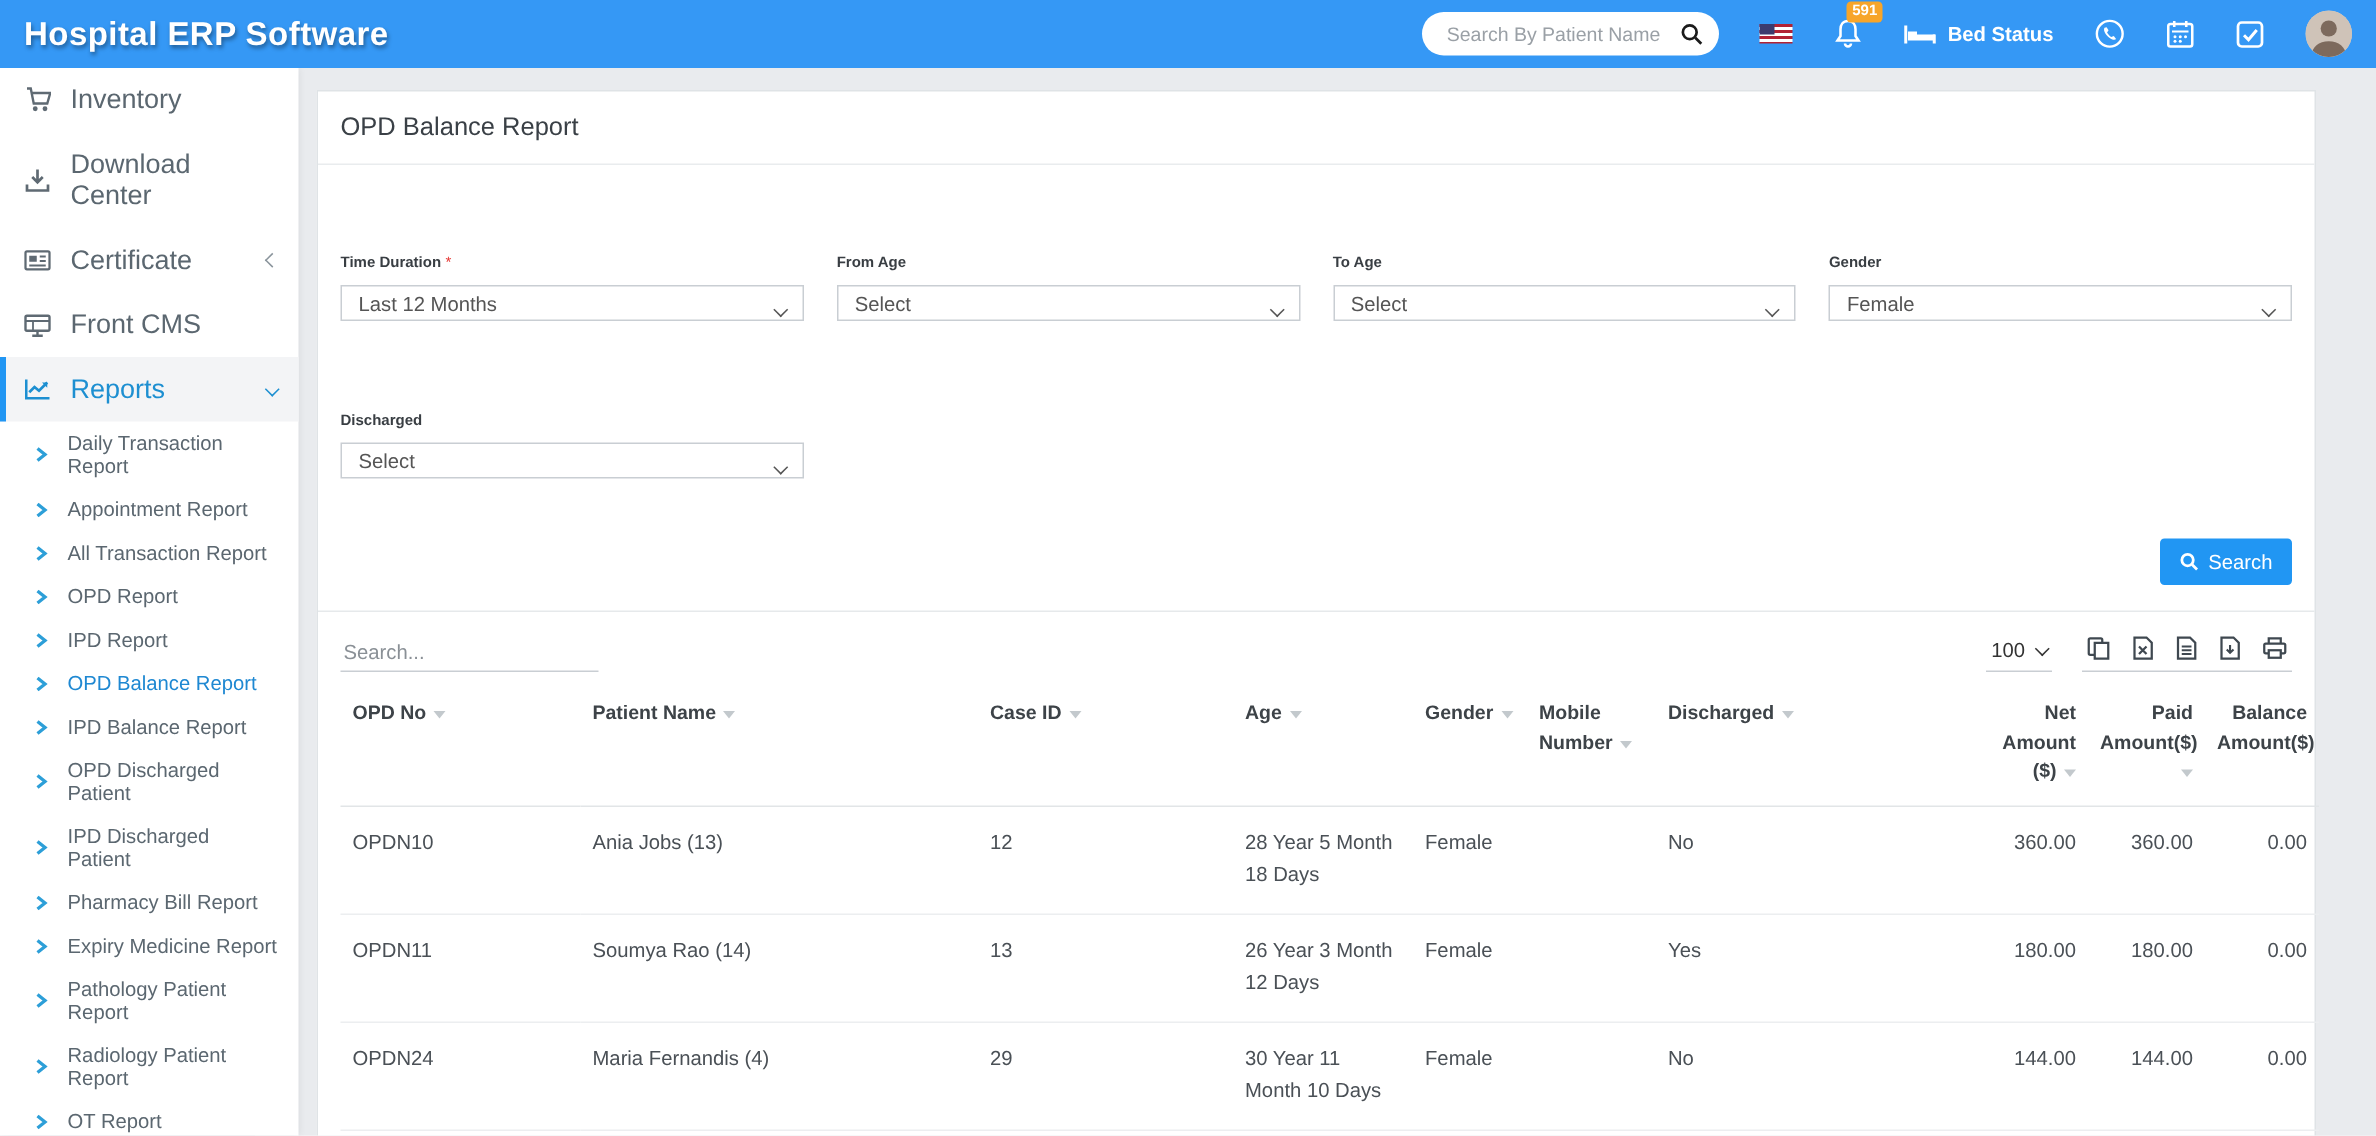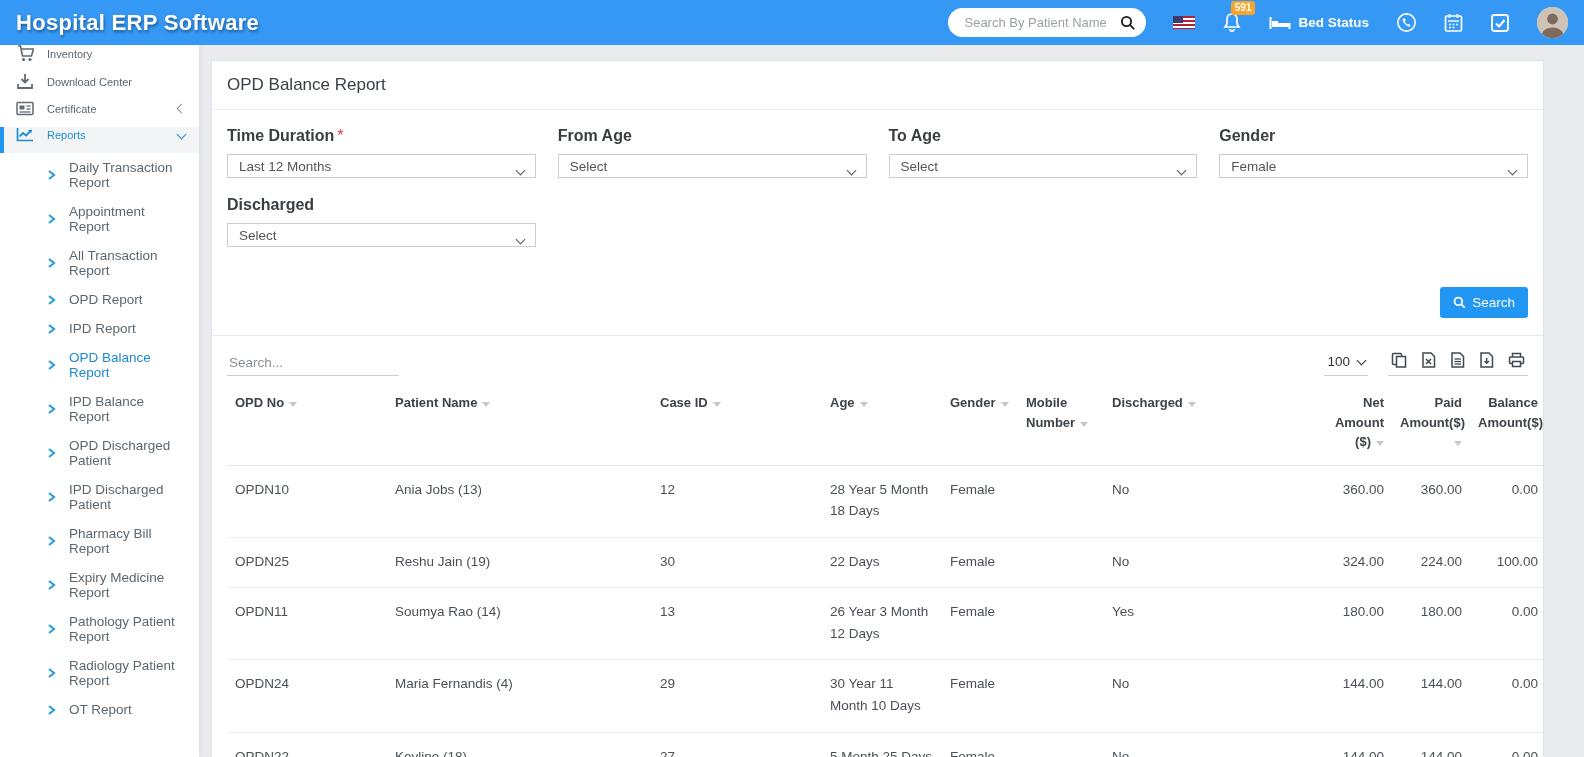--- a/index.html
+++ b/index.html
@@ -22,42 +22,42 @@
     font-size:10px; font-weight:bold; padding:2px 4px; border-radius:3px; line-height:1; }
   .flag { width:22px; height:13px; position:relative; overflow:hidden;
     background:repeating-linear-gradient(#b22234 0 2px, #fff 2px 4px); }
   .flag::before { content:""; position:absolute; top:0; left:0; width:10px; height:7px; background:#3c3b6e; }
   .bedstatus { display:flex; align-items:center; gap:7px; color:#fff; font-size:13.5px; font-weight:bold; }
   .avatar { width:31px; height:31px; border-radius:50%; background:#d8cfc8; overflow:hidden; }
 
   
   .sidebar { position:fixed; top:45px; left:0; bottom:0; width:199px; background:#fff;
     box-shadow:1px 0 5px rgba(0,0,0,.07); overflow:hidden; z-index:10; }
-  .nav-item { display:flex; align-items:center; gap:13px; padding:0 14px 11px 12px;
-    border-left:4px solid transparent; color:#5b6770; font-size:11px; cursor:pointer; }
+  .nav-item { display:flex; align-items:center; gap:13px; padding:11px 14px 11px 12px;
+    border-left:4px solid transparent; color:#5b6770; font-size:18px; cursor:pointer; }
   .nav-item.active { background:#f3f4f6; border-left-color:#2196f3; color:#1d8fd1; }
   .nav-item.active .lbl { color:#1d8fd1; }
   .nav-item .lbl { flex:1; }
   .chev { display:inline-block; width:7px; height:7px; border-right:1.6px solid #8a949c;
     border-bottom:1.6px solid #8a949c; }
   .chev.left { transform:rotate(135deg); }
   .chev.down { transform:rotate(45deg); border-color:#1d8fd1; }
   .sub-item { display:flex; align-items:center; gap:13px; padding:7px 14px 7px 23px;
-    font-size:13.5px; color:#5b6770; cursor:pointer;margin-left:24px; }
+    font-size:13.5px; color:#5b6770; cursor:pointer; }
   .sub-item svg { flex:none; }
   .sub-item.active .lbl { color:#1e88d2; }
 
   
   .content { margin:60px 40px 0 211px; }
   .panel { background:#fff; border:1px solid #dfe3e6; min-height:674px; }
   .panel-title { font-size:17px; color:#3a4046; padding:14px 15px; border-bottom:1px solid #e9ecee; }
 
   .filter-grid { display:grid; grid-template-columns:repeat(4,1fr); column-gap:22px;
     row-gap:18px; padding:17px 15px 0; }
-  .field label { display:block; font-size:16px; font-weight:bold; color:#393e43; margin-bottom:9px; }
+  .field label { display:block; font-size:10px; font-weight:bold; color:#393e43; margin-bottom:9px;margin-top:43px; }
   .req { color:#e53935; margin-left:3px; font-weight:normal; }
   .select { position:relative; border:1px solid #c9ced3; height:24px; display:flex;
     align-items:center; padding:0 28px 0 11px; font-size:13.5px; color:#555; background:#fff; cursor:pointer; }
   .select .chev { position:absolute; right:11px; top:12px; border-color:#555; transform:rotate(45deg); }
 
   .actions { display:flex; justify-content:flex-end; padding:40px 15px 17px; }
   .btn-search { background:#2196f3; color:#fff; border:none; border-radius:3px;
     padding:8px 13px; font-size:13.5px; display:flex; align-items:center; gap:6px; cursor:pointer;
     font-family:"Liberation Sans", sans-serif; }
 
@@ -179,20 +179,32 @@
       <svg width="18" height="15" viewBox="0 0 18 15">
           <rect x="1" y="1.5" width="16" height="12" rx="1" fill="none" stroke="#5f6a73" stroke-width="1.5"></rect>
           <rect x="3.5" y="4.5" width="5" height="4" fill="#5f6a73"></rect>
           <line x1="10.5" y1="5" x2="14.5" y2="5" stroke="#5f6a73" stroke-width="1.3"></line>
           <line x1="10.5" y1="8" x2="14.5" y2="8" stroke="#5f6a73" stroke-width="1.3"></line>
           <line x1="3.5" y1="11" x2="14.5" y2="11" stroke="#5f6a73" stroke-width="1.3"></line>
         </svg>
     </span>
     <span class="lbl">Certificate</span>
     <span class="chev left"></span>
+  </div>
+  <div class="nav-item">
+    <span style="display:flex">
+      <svg width="18" height="16" viewBox="0 0 18 16">
+          <rect x="1" y="1.5" width="16" height="10" rx="1" fill="none" stroke="#5f6a73" stroke-width="1.6"></rect>
+          <line x1="1" y1="5" x2="17" y2="5" stroke="#5f6a73" stroke-width="1.2"></line>
+          <line x1="6" y1="5" x2="6" y2="11.5" stroke="#5f6a73" stroke-width="1.2"></line>
+          <line x1="9" y1="14.5" x2="9" y2="11.5" stroke="#5f6a73" stroke-width="1.6"></line>
+          <line x1="5.5" y1="14.8" x2="12.5" y2="14.8" stroke="#5f6a73" stroke-width="1.6"></line>
+        </svg>
+    </span>
+    <span class="lbl">Front CMS</span>
   </div>
   <div class="nav-item active">
     <span style="display:flex">
       <svg width="18" height="15" viewBox="0 0 18 15">
           <path d="M1.5 1 L1.5 13.5 L17 13.5" fill="none" stroke="#1d8fd1" stroke-width="1.7"></path>
           <path d="M3.5 9.5 L7 6 L10 8.5 L15.5 3" fill="none" stroke="#1d8fd1" stroke-width="1.8"></path>
           <path d="M15.5 3 L15.5 6.5 L12 3 Z" fill="#1d8fd1"></path>
         </svg>
     </span>
     <span class="lbl">Reports</span>
@@ -427,32 +439,20 @@
             <td>12</td>
             <td>28 Year 5 Month 18 Days</td>
             <td>Female</td>
             <td></td>
             <td>No</td>
             <td class="num">360.00</td>
             <td class="num">360.00</td>
             <td class="num">0.00</td>
           </tr>
             <tr>
-            <td>OPDN25</td>
-            <td>Reshu Jain (19)</td>
-            <td>30</td>
-            <td>22 Days</td>
-            <td>Female</td>
-            <td></td>
-            <td>No</td>
-            <td class="num">324.00</td>
-            <td class="num">224.00</td>
-            <td class="num">100.00</td>
-          </tr>
-            <tr>
             <td>OPDN11</td>
             <td>Soumya Rao (14)</td>
             <td>13</td>
             <td>26 Year 3 Month 12 Days</td>
             <td>Female</td>
             <td></td>
             <td>Yes</td>
             <td class="num">180.00</td>
             <td class="num">180.00</td>
             <td class="num">0.00</td>

